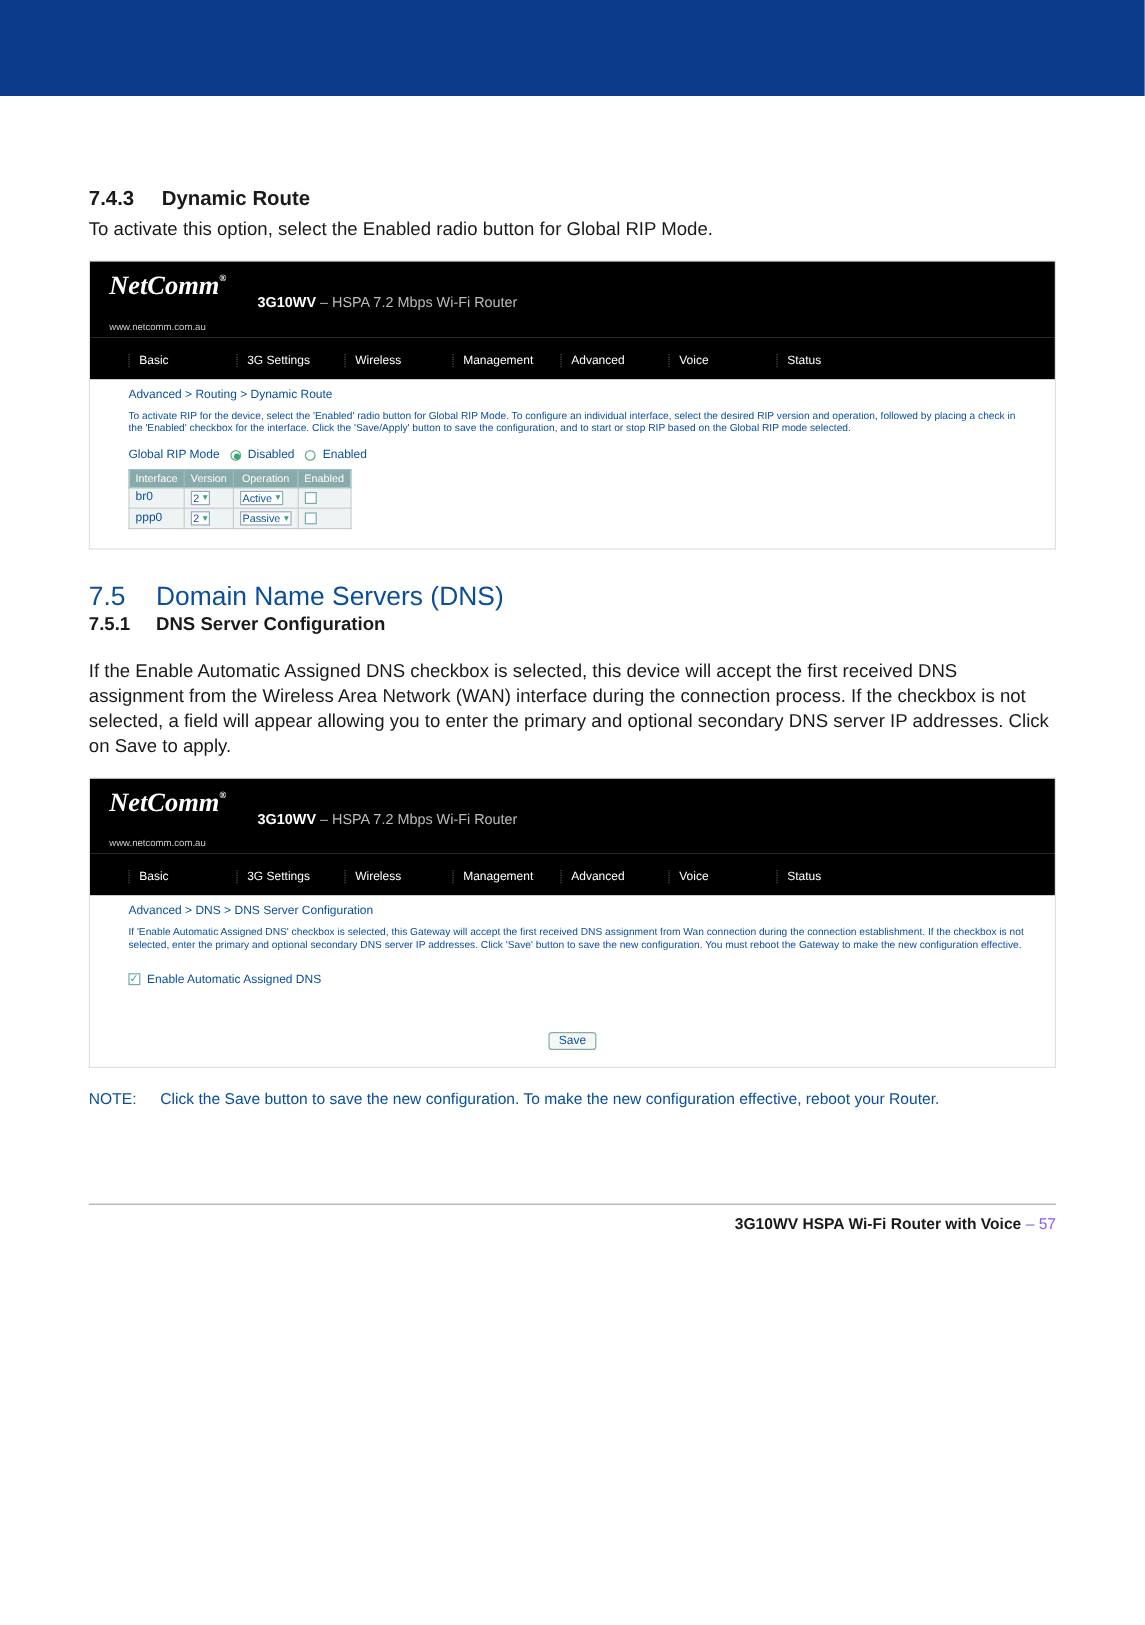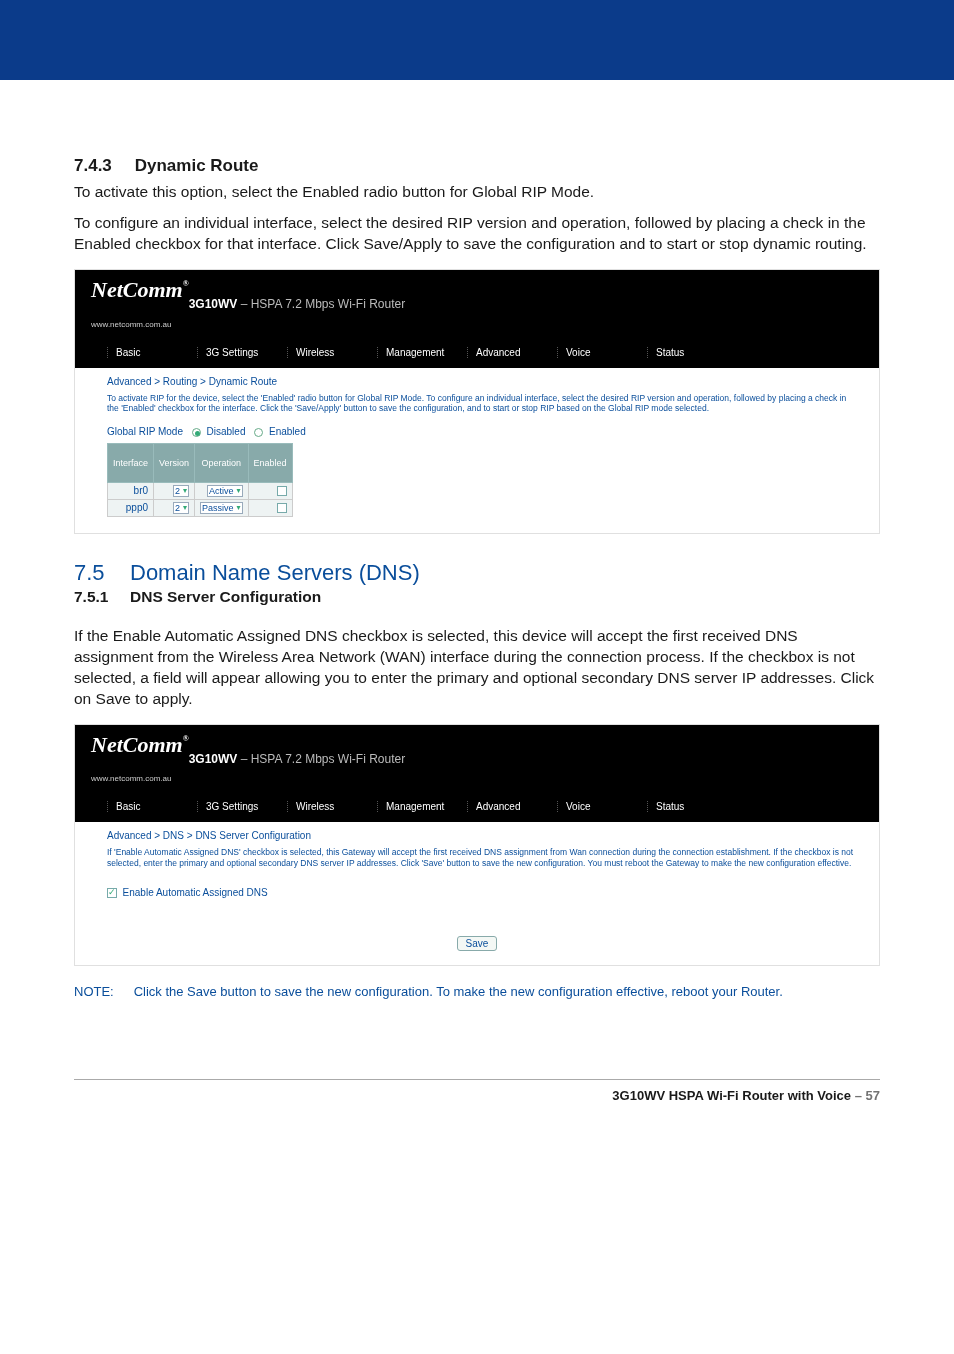--- a/index.html
+++ b/index.html
@@ -64,21 +64,21 @@
   .logo {
     font-family: Georgia, 'Times New Roman', serif;
     font-style: italic;
     font-size: 22px;
     font-weight: 900;
     color: #fff;
     letter-spacing: 0px;
     line-height: 0.9;
   }
   .logo-url { font-size: 8px; color:#ccc; font-style: normal; margin-top: 20px; }
-  .model { color:#fff; font-size:12px; }
+  .model { margin-left: 26px; color:#fff; font-size:12px; }
   .model .dim { color:#bbb; }
   .nav {
     background: #000;
     display: flex;
     padding: 14px 11px 10px 32px;
     gap: 0;
   }
   .nav-item {
     color: #fff;
     font-size: 10px;
@@ -87,52 +87,51 @@
     min-width: 90px;
   }
   .nav-item:first-child {}
   .crumb { color:#0a4e9b; font-size:10px; padding: 8px 20px 4px 32px; }
   .shot-desc { color:#0a4e9b; font-size:8.5px; padding: 2px 20px 8px 32px; line-height:1.25; }
   .shot-body { padding: 4px 20px 16px 32px; }
   .grm { color:#0a4e9b; font-size:10px; }
   .radio { display:inline-block; width:9px; height:9px; border:1px solid #6a8; border-radius:50%; vertical-align:middle; margin:0 3px 0 6px; position:relative; }
   .radio.sel::after { content:""; position:absolute; width:5px; height:5px; left:2px; top:2px; background:#3a7; border-radius:50%; }
   .rip-table { border-collapse: collapse; margin-top:6px; }
-  .rip-table th { background:#8aa; color:#fff; font-size:9px; font-weight:normal; border:1px solid #9bb; padding:14px 5px; }
-  .rip-table td { background:#eef3f3; font-size:10px; border:1px solid #ccc; padding:2px 5px; text-align:right; color:#0a4e9b; }
+  .rip-table th { background:#8aa; color:#fff; font-size:9px; font-weight:normal; border:1px solid #9bb; padding:2px 5px; }
+  .rip-table td { background:#eef3f3; font-size:10px; border:1px solid #ccc; padding:2px 5px; text-align:left; color:#0a4e9b; }
   .minisel { border:1px solid #9ab; font-size:9px; padding:0 1px; background:#fff; display:inline-flex; align-items:center; }
   .minisel .caret { color:#3a7; font-size:8px; margin-left:3px; }
   .cb { display:inline-block; width:10px; height:10px; border:1px solid #7aa; background:#fff; vertical-align:middle; position:relative; }
   .cb.checked::after { content:"✓"; color:#3a7; font-size:9px; position:absolute; top:-2px; left:0; }
   .btnrow { text-align:center; padding:10px 0 14px 0; }
   .btn { display:inline-block; border:1px solid #8aa; background:#f4f8f5; color:#0a4e9b; font-size:10px; padding:1px 8px; border-radius:3px; }
   .chk-row { padding: 10px 20px 28px 32px; color:#0a4e9b; font-size:10px; }
 
   .footer {
     border-top: 1px solid #aaa;
     margin: 60px 74px 0 74px;
     padding: 8px 0 16px 0;
     text-align: right;
     font-size: 13px;
   }
-  .footer .pn { color:#737373;font-weight:bold; }
+  .footer .pn { color:#8b5cf6; }
 </style>
 </head>
 <body>
 
 <div class="top-bar"></div>
 
 <div class="page">
 
   <div class="h3">
     <span class="num">7.4.3</span>
     <span>Dynamic Route</span>
   </div>
   <p class="body-p">To activate this option, select the Enabled radio button for Global RIP Mode.</p>
-  <p class="body-p">To configure an individual interface, select the desired RIP version and operation, followed by placing a check in the Enabled checkbox for that interface. Click Save/Apply to save the configuration and to start or stop dynamic routing.</p>
 
   <div class="shot">
     <div class="shot-header">
       <div>
         <div class="logo">
           <span>NetComm</span><span style="font-size:8px;vertical-align:top">®</span>
         </div>
         <div class="logo-url">www.netcomm.com.au</div>
       </div>
       <div class="model">

